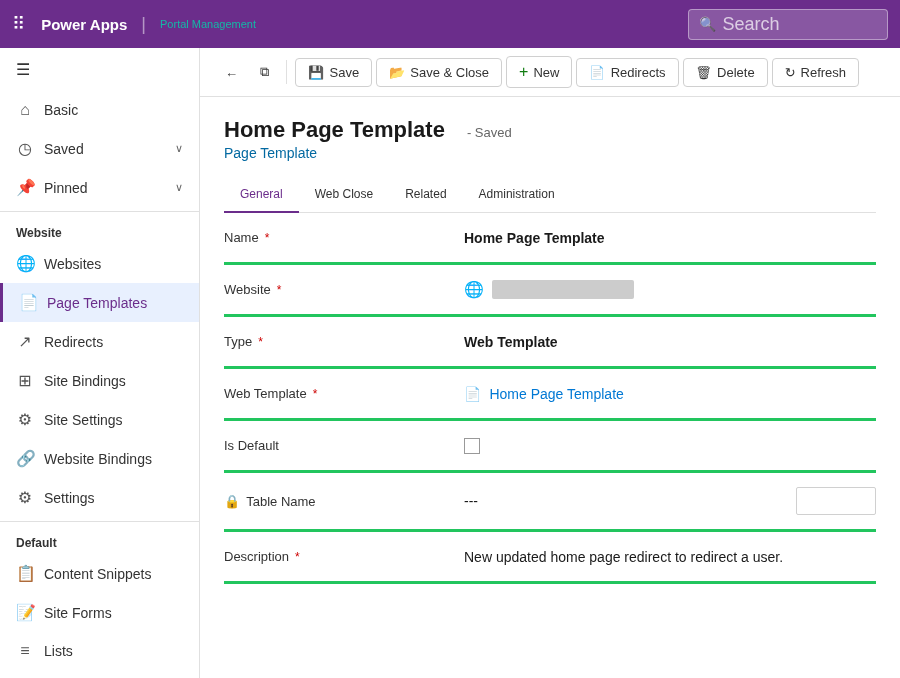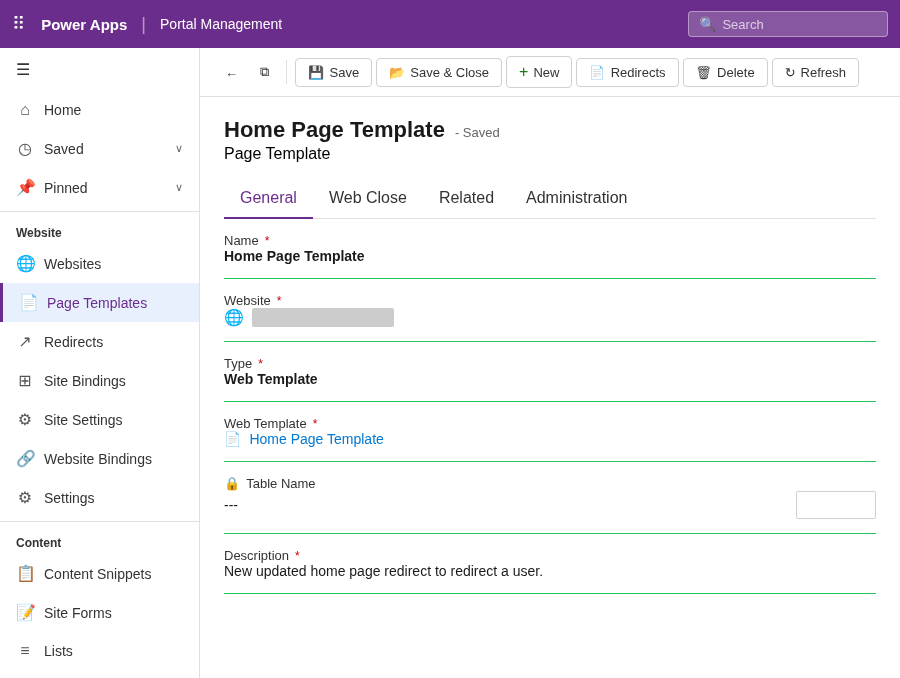--- a/index.html
+++ b/index.html
@@ -25,40 +25,40 @@
       color: white;
       font-weight: 600;
       font-size: 15px;
     }
     .topbar-divider {
       color: rgba(255,255,255,0.5);
       font-size: 18px;
       margin: 0 2px;
     }
     .topbar-app {
-      color: #ffffff;
-      font-size: 14px;
+      color: #14b8a6;
+      font-size: 11px;
     }
     .topbar-search {
       margin-left: auto;
       background: rgba(255,255,255,0.2);
       border: 1px solid rgba(255,255,255,0.4);
       border-radius: 4px;
       display: flex;
       align-items: center;
       padding: 4px 10px;
       gap: 6px;
       width: 200px;
     }
     .topbar-search input {
       background: transparent;
       border: none;
       outline: none;
       color: white;
-      font-size: 13px;
+      font-size: 18px;
       width: 100%;
     }
     .topbar-search input::placeholder { color: rgba(255,255,255,0.7); }
     .search-icon-svg { color: rgba(255,255,255,0.8); font-size: 14px; }
 
     
     .main-layout {
       display: flex;
       flex: 1;
       overflow: hidden;
@@ -157,58 +157,59 @@
       gap: 10px;
     }
     .page-title {
       font-size: 22px;
       font-weight: 600;
       color: #1a1a1a;
     }
     .page-saved {
       font-size: 13px;
       color: #666;
+      margin-left: 12px;
     }
     .page-subtitle {
-      font-size: 16px;
-      color: #000000;
+      font-size: 14px;
+      color: #0369a1;
       margin-top: 2px;
     }
 
     
     .tabs {
       display: flex;
       gap: 0;
       border-bottom: 1px solid #e0e0e0;
       margin-bottom: 0;
     }
     .tab {
       padding: 10px 16px;
       cursor: pointer;
-      font-size: 16px;
+      font-size: 12px;
       color: #333;
       border-bottom: 2px solid transparent;
       margin-bottom: -1px;
     }
     .tab.active {
       color: #6b2d8b;
       border-bottom-color: #6b2d8b;
       font-weight: 500;
     }
 
     
     .form-area {
       margin-top: 0;
     }
     .form-row {
       display: flex;
+      align-items: center;
       padding: 14px 0;
-      border-bottom: 1px solid #22c55e;
+      border-bottom: 3px solid #22c55e;
       min-height: 52px;
-      flex-direction: column;
     }
     .form-label {
       width: 240px;
       min-width: 240px;
       font-size: 13px;
       color: #333;
       padding-right: 16px;
       display: flex;
       align-items: center;
       gap: 6px;
@@ -268,21 +269,21 @@
   </div>
 </div>
 
 <div class="main-layout">
 
   <div class="sidebar">
     <div class="sidebar-hamburger">☰</div>
 
     <div class="sidebar-item">
       <span class="icon">⌂</span>
-      <span>Home</span>
+      <span>Basic</span>
     </div>
     <div class="sidebar-item">
       <span class="icon">◷</span>
       <span>Saved</span>
       <span class="sidebar-expand">∨</span>
     </div>
     <div class="sidebar-item">
       <span class="icon">📌</span>
       <span>Pinned</span>
       <span class="sidebar-expand">∨</span>
@@ -314,21 +315,21 @@
     <div class="sidebar-item">
       <span class="icon">🔗</span>
       <span>Website Bindings</span>
     </div>
     <div class="sidebar-item">
       <span class="icon">⚙</span>
       <span>Settings</span>
     </div>
 
     <hr class="sidebar-divider">
-    <div class="sidebar-section">Content</div>
+    <div class="sidebar-section">Default</div>
 
     <div class="sidebar-item">
       <span class="icon">📋</span>
       <span>Content Snippets</span>
     </div>
     <div class="sidebar-item">
       <span class="icon">📝</span>
       <span>Site Forms</span>
     </div>
     <div class="sidebar-item">
@@ -435,20 +436,28 @@
             <span>Web Template</span>
             <span class="required">*</span>
           </div>
           <div class="form-value link">
             <span class="doc-icon">📄</span>
             <span style="color:#0078d4;">Home Page Template</span>
           </div>
         </div>
 
 
+        <div class="form-row">
+          <div class="form-label">
+            <span>Is Default</span>
+          </div>
+          <div class="form-value">
+            <div class="checkbox-unchecked"></div>
+          </div>
+        </div>
 
         <div class="form-row">
           <div class="form-label">
             <span class="lock-icon">🔒</span>
             <span>Table Name</span>
           </div>
           <div class="form-value" style="justify-content:space-between;">
             <span>---</span>
             <input class="table-name-input" type="text" style="">
           </div>

